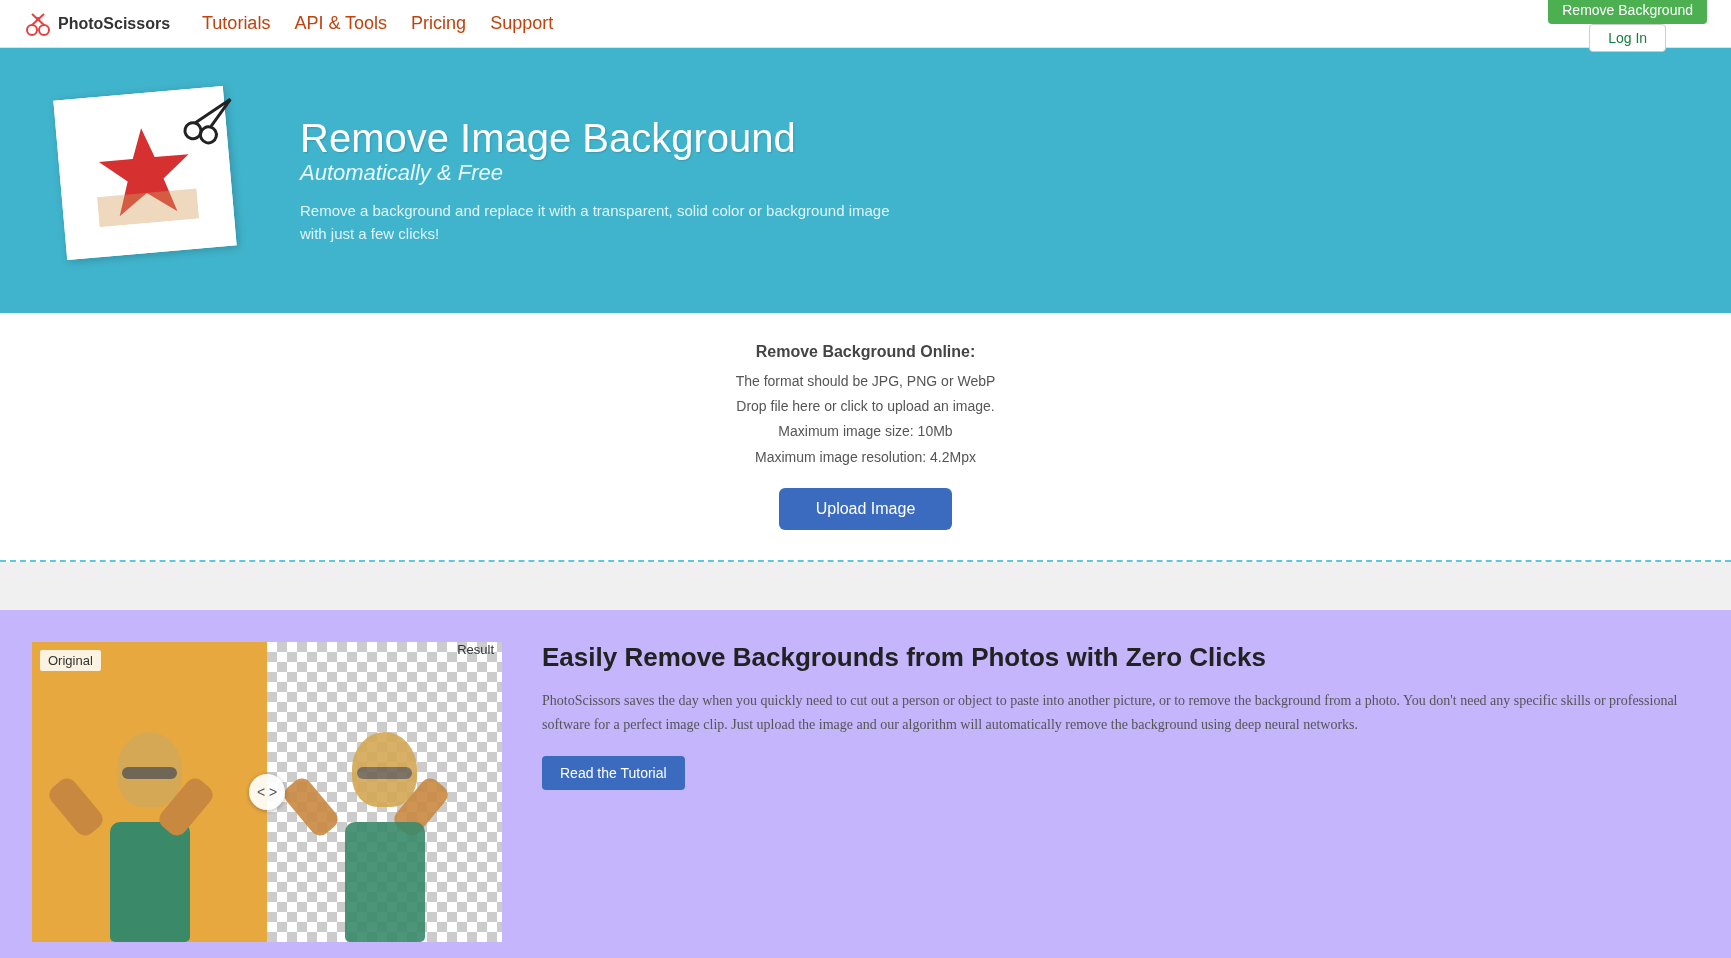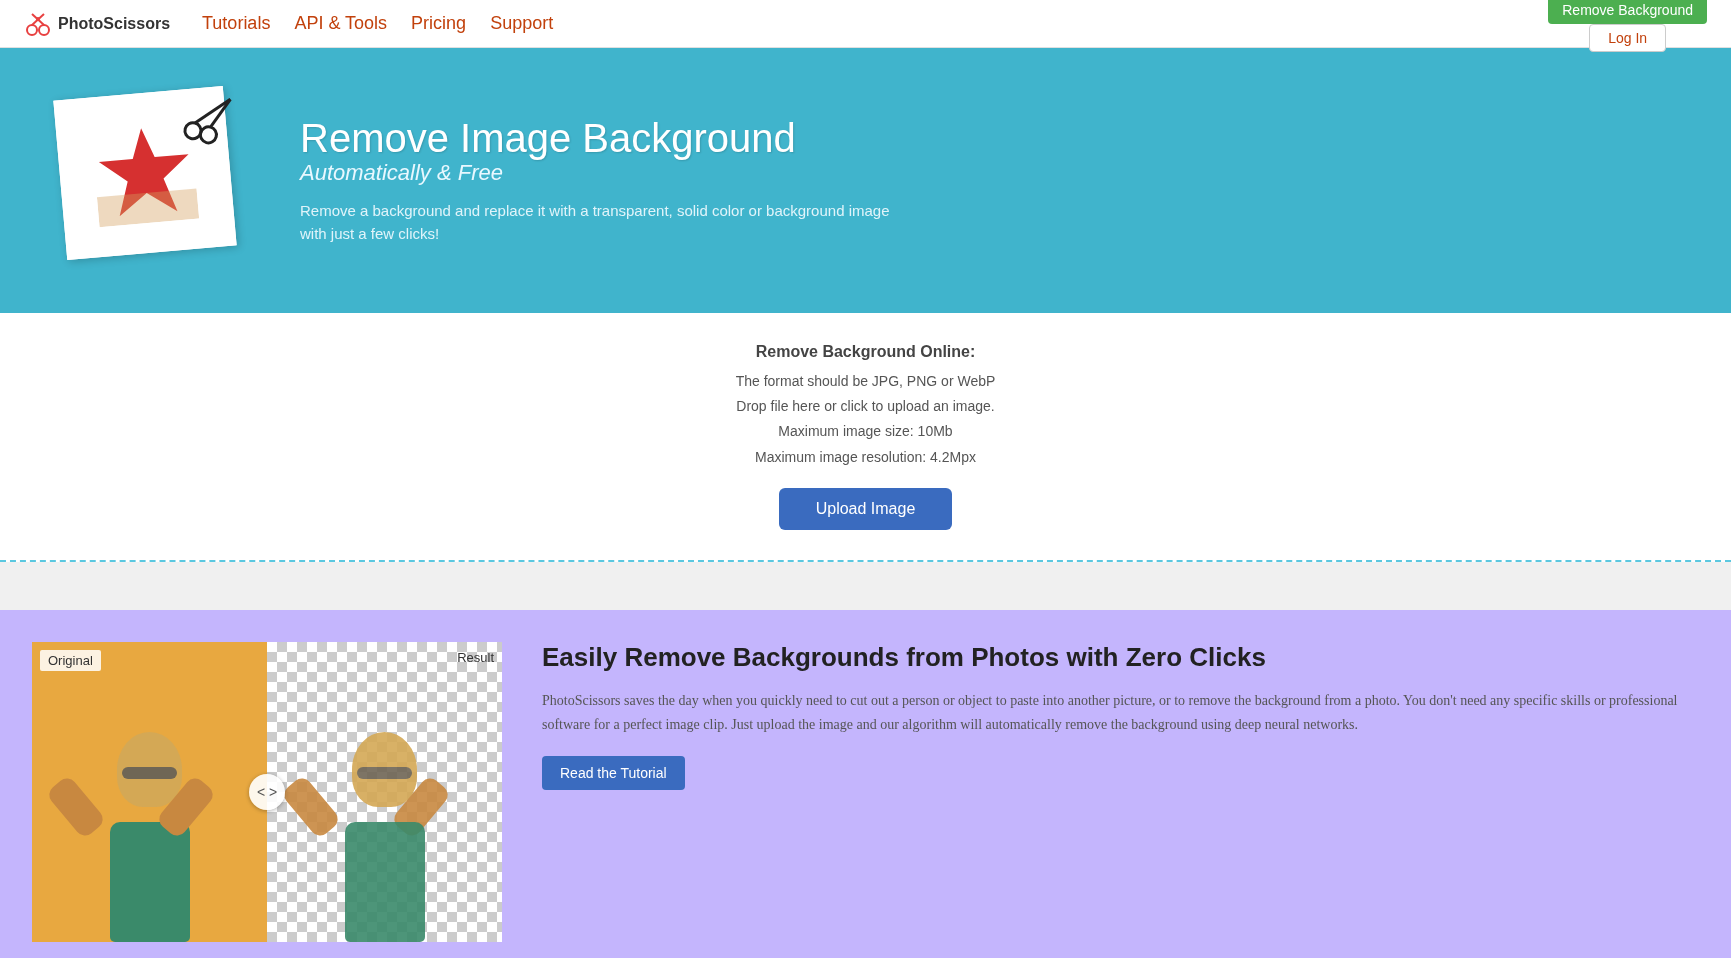--- a/index.html
+++ b/index.html
@@ -50,21 +50,21 @@
       background: #4caf50;
       color: #fff;
       border: none;
       border-radius: 4px;
       padding: 6px 14px;
       font-size: 14px;
       cursor: pointer;
     }
     .btn-login {
       background: #fff;
-      color: #c2410c;
+      color: #15803d;
       border: 1px solid #ccc;
       border-radius: 4px;
       padding: 5px 18px;
       font-size: 14px;
       cursor: pointer;
     }
 
     
     .hero {
       background: #40b4cc;
@@ -168,21 +168,21 @@
       left: 8px;
       background: rgba(255,255,255,0.85);
       padding: 3px 8px;
       font-size: 13px;
       color: #333;
       border-radius: 2px;
       z-index: 10;
     }
     .demo-label-result {
       position: absolute;
-      top: 8px;
+      top: 0;
       right: 8px;
       font-size: 13px;
       color: #333;
       z-index: 10;
     }
     .demo-split {
       width: 100%;
       height: 100%;
       display: flex;
       position: relative;

